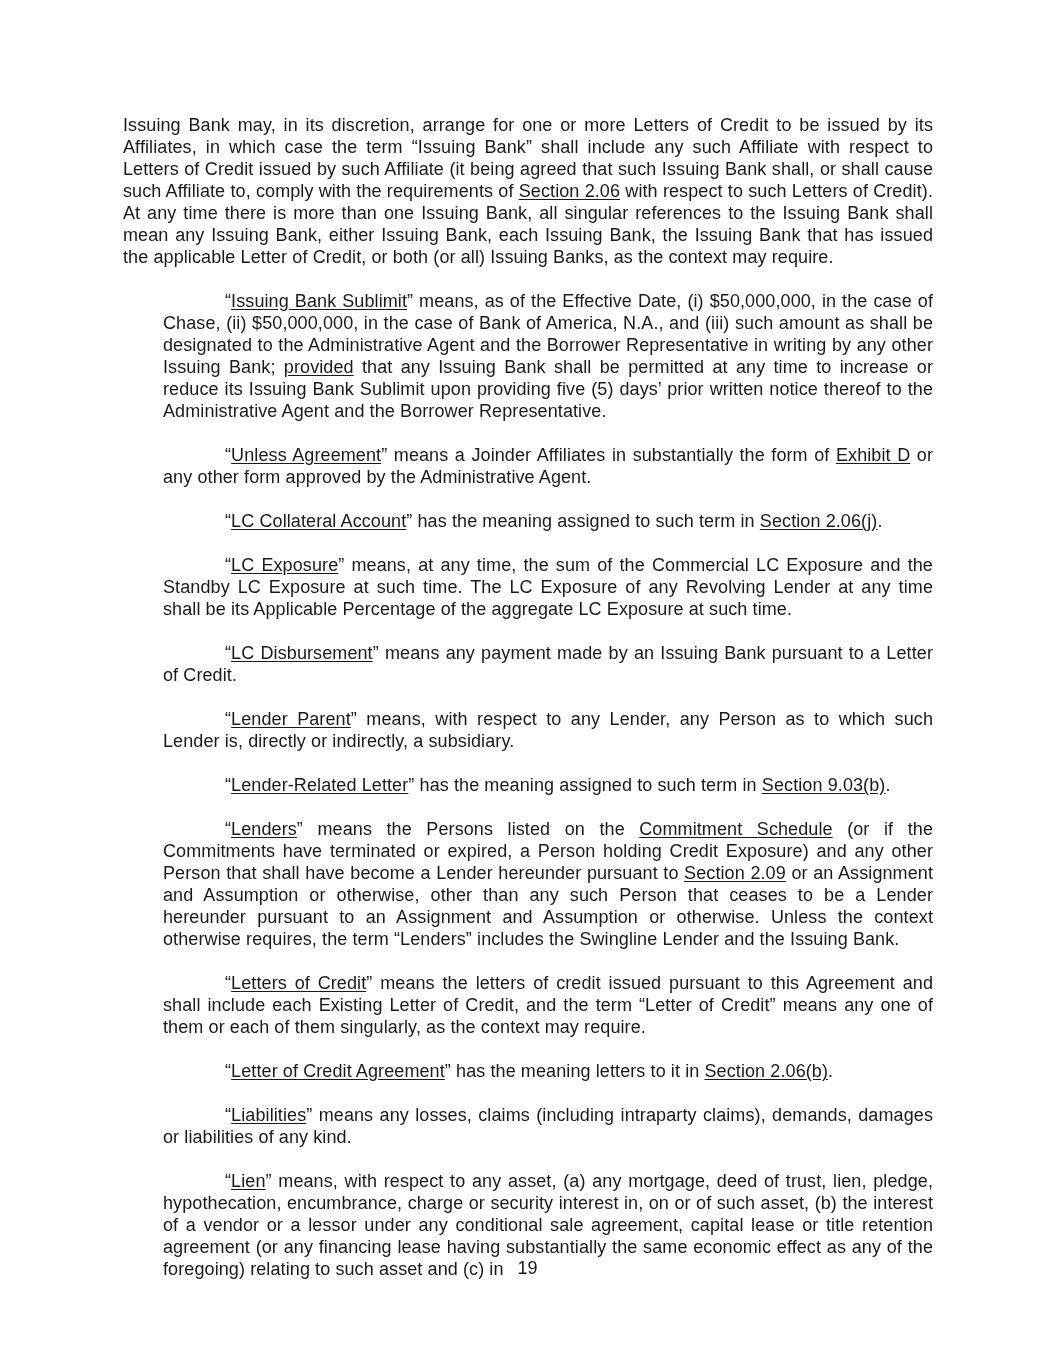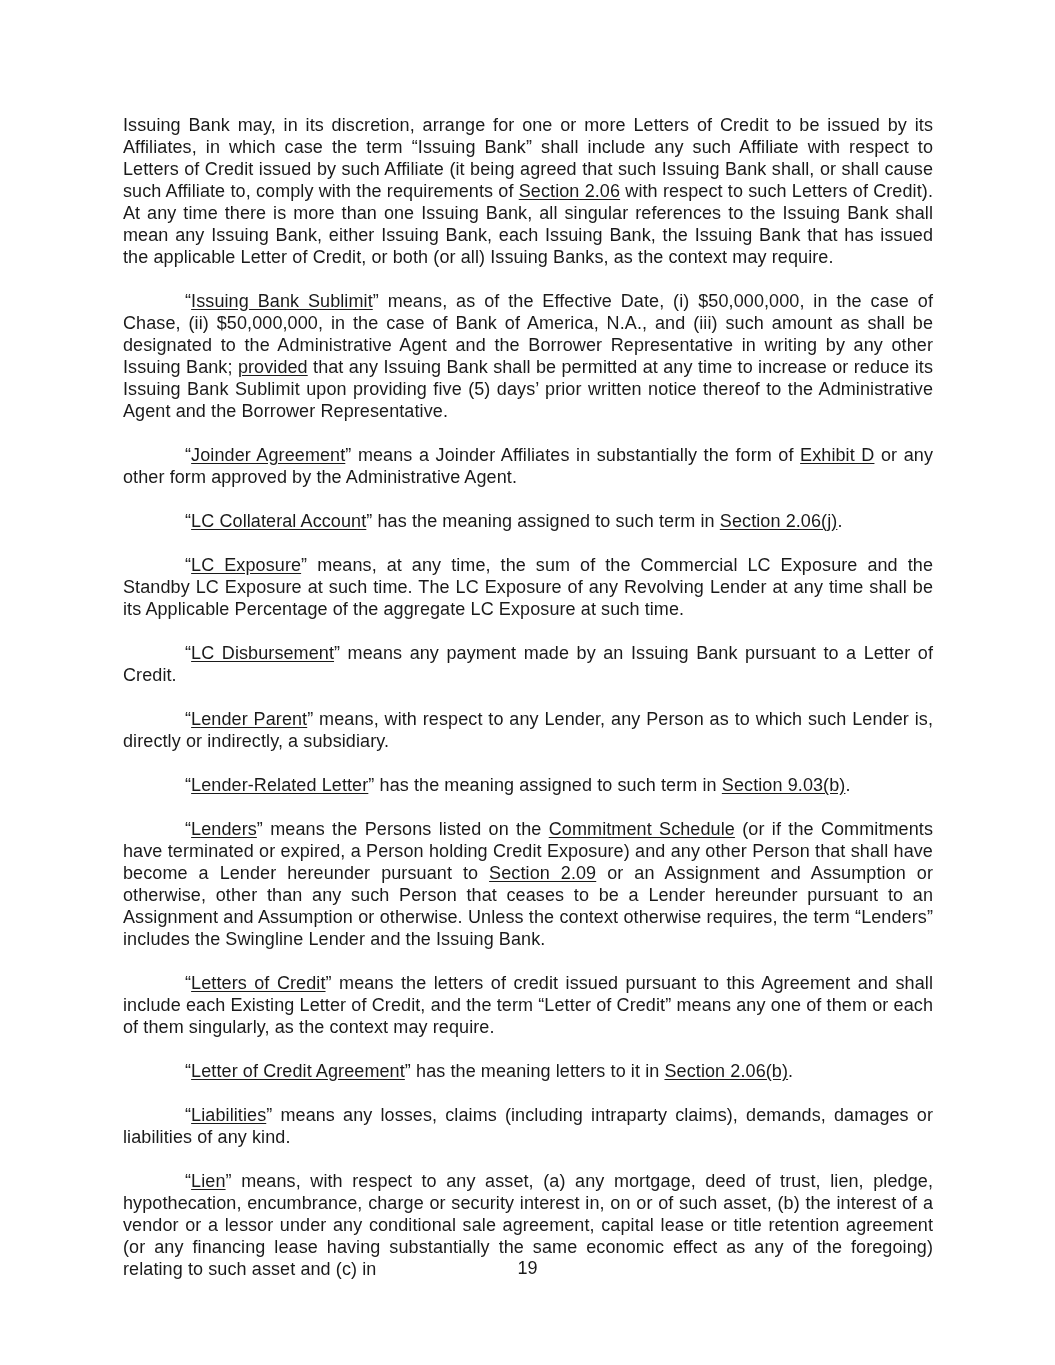--- a/index.html
+++ b/index.html
@@ -24,20 +24,21 @@
     text-align: justify;
     font-size: 18px;
     line-height: 22px;
     letter-spacing: 0.1px;
   }
   .para {
     margin: 0 0 22px 0;
   }
   .para.indent {
     text-indent: 62px;
+    margin-left: 40px;
   }
   .underline {
     text-decoration: underline;
     text-underline-offset: 2px;
   }
   .page-number {
     position: absolute;
     top: 1258px;
     left: 0;
     width: 100%;
@@ -46,21 +47,21 @@
     color: #1a1a1a;
   }
 </style>
 </head>
 <body>
 
 <div class="page">
   <div class="document-body">
       <p class="para"><span>Issuing Bank may, in its discretion, arrange for one or more Letters of Credit to be issued by its Affiliates, in which case the term “Issuing Bank” shall include any such Affiliate with respect to Letters of Credit issued by such Affiliate (it being agreed that such Issuing Bank shall, or shall cause such Affiliate to, comply with the requirements of </span><span class="underline">Section 2.06</span><span> with respect to such Letters of Credit).  At any time there is more than one Issuing Bank, all singular references to the Issuing Bank shall mean any Issuing Bank, either Issuing Bank, each Issuing Bank, the Issuing Bank that has issued the applicable Letter of Credit, or both (or all) Issuing Banks, as the context may require.</span></p>
       <p class="para indent"><span>“</span><span class="underline">Issuing Bank Sublimit</span><span>” means, as of the Effective Date, (i) $50,000,000, in the case of Chase, (ii) $50,000,000, in the case of Bank of America, N.A., and (iii) such amount as shall be designated to the Administrative Agent and the Borrower Representative in writing by any other Issuing Bank; </span><span class="underline">provided</span><span> that any Issuing Bank shall be permitted at any time to increase or reduce its Issuing Bank Sublimit upon providing five (5) days’ prior written notice thereof to the Administrative Agent and the Borrower Representative.</span></p>
-      <p class="para indent"><span>“</span><span class="underline">Joinder Agreement</span><span>” means a Joinder Affiliates in substantially the form of </span><span class="underline">Exhibit D</span><span> or any other form approved by the Administrative Agent.</span></p>
+      <p class="para indent"><span>“</span><span class="underline">Unless Agreement</span><span>” means a Joinder Affiliates in substantially the form of </span><span class="underline">Exhibit D</span><span> or any other form approved by the Administrative Agent.</span></p>
       <p class="para indent"><span>“</span><span class="underline">LC Collateral Account</span><span>” has the meaning assigned to such term in </span><span class="underline">Section 2.06(j)</span><span>.</span></p>
       <p class="para indent"><span>“</span><span class="underline">LC Exposure</span><span>” means, at any time, the sum of the Commercial LC Exposure and the Standby LC Exposure at such time.  The LC Exposure of any Revolving Lender at any time shall be its Applicable Percentage of the aggregate LC Exposure at such time.</span></p>
       <p class="para indent"><span>“</span><span class="underline">LC Disbursement</span><span>” means any payment made by an Issuing Bank pursuant to a Letter of Credit.</span></p>
       <p class="para indent"><span>“</span><span class="underline">Lender Parent</span><span>” means, with respect to any Lender, any Person as to which such Lender is, directly or indirectly, a subsidiary.</span></p>
       <p class="para indent"><span>“</span><span class="underline">Lender-Related Letter</span><span>” has the meaning assigned to such term in </span><span class="underline">Section 9.03(b)</span><span>.</span></p>
       <p class="para indent"><span>“</span><span class="underline">Lenders</span><span>” means the Persons listed on the </span><span class="underline">Commitment Schedule</span><span> (or if the Commitments have terminated or expired, a Person holding Credit Exposure) and any other Person that shall have become a Lender hereunder pursuant to </span><span class="underline">Section 2.09</span><span> or an Assignment and Assumption or otherwise, other than any such Person that ceases to be a Lender hereunder pursuant to an Assignment and Assumption or otherwise. Unless the context otherwise requires, the term “Lenders” includes the Swingline Lender and the Issuing Bank.</span></p>
       <p class="para indent"><span>“</span><span class="underline">Letters of Credit</span><span>” means the letters of credit issued pursuant to this Agreement and shall include each Existing Letter of Credit, and the term “Letter of Credit” means any one of them or each of them singularly, as the context may require.</span></p>
       <p class="para indent"><span>“</span><span class="underline">Letter of Credit Agreement</span><span>” has the meaning letters to it in </span><span class="underline">Section 2.06(b)</span><span>.</span></p>
       <p class="para indent"><span>“</span><span class="underline">Liabilities</span><span>” means any losses, claims (including intraparty claims), demands, damages or liabilities of any kind.</span></p>
       <p class="para indent"><span>“</span><span class="underline">Lien</span><span>” means, with respect to any asset, (a) any mortgage, deed of trust, lien, pledge, hypothecation, encumbrance, charge or security interest in, on or of such asset, (b) the interest of a vendor or a lessor under any conditional sale agreement, capital lease or title retention agreement (or any financing lease having substantially the same economic effect as any of the foregoing) relating to such asset and (c) in</span></p>

